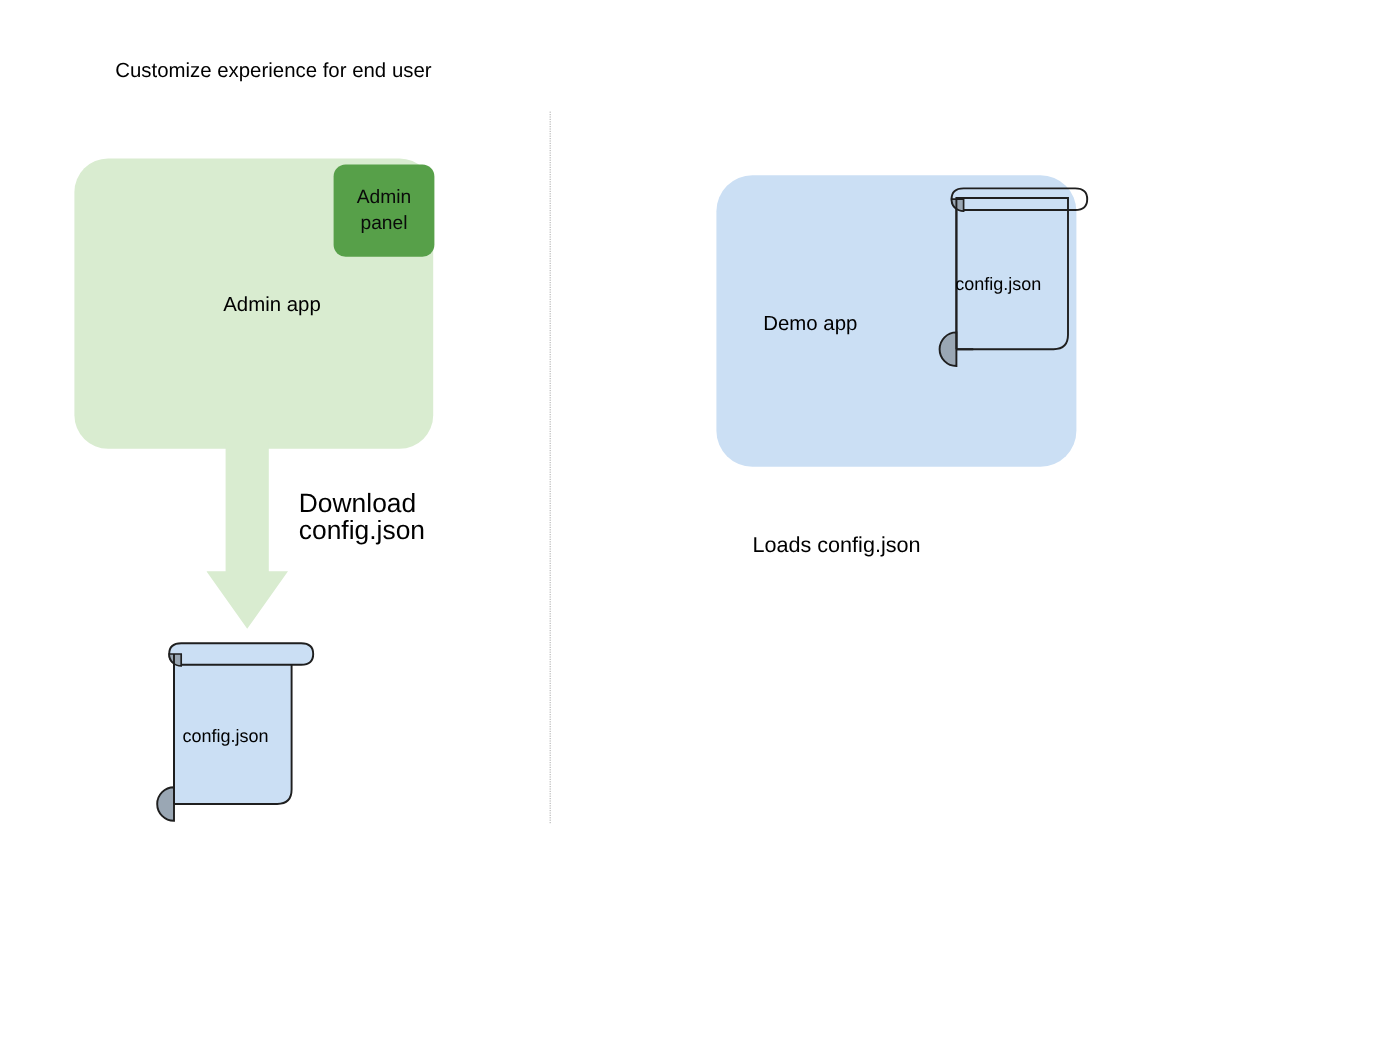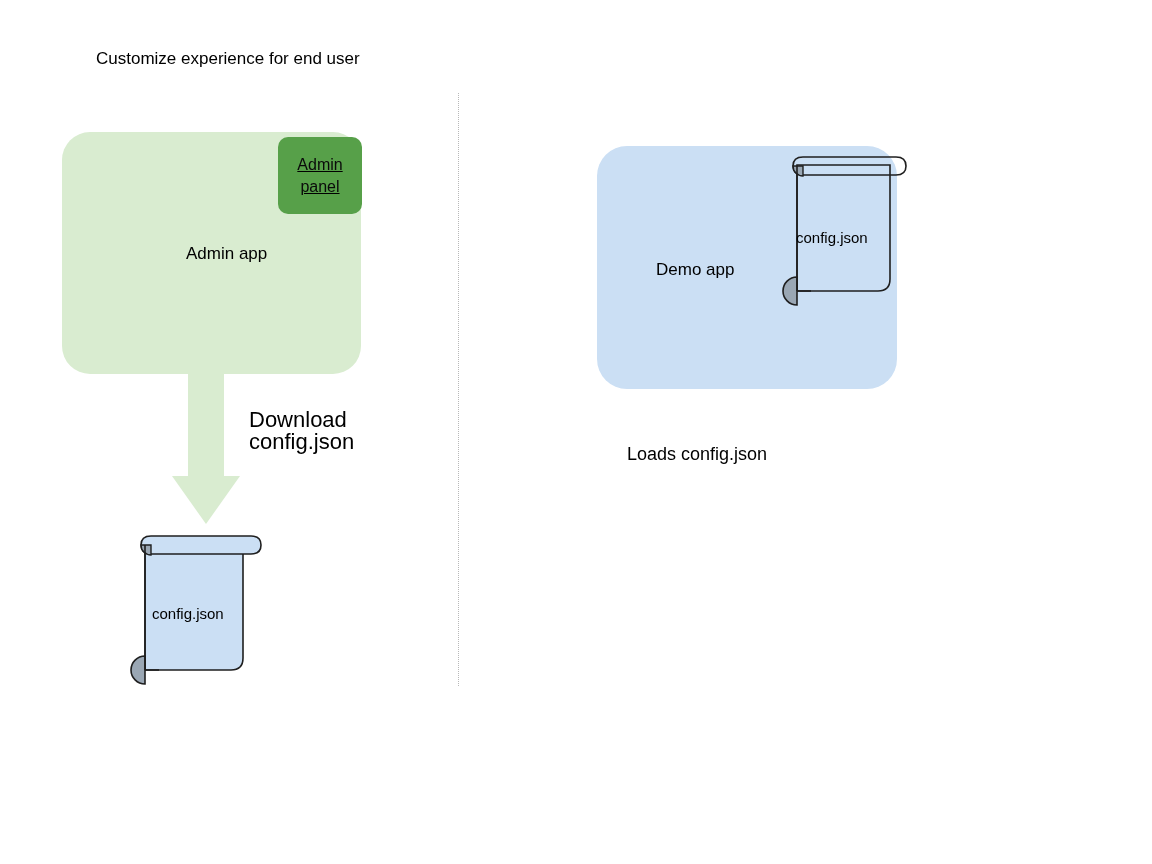--- a/index.html
+++ b/index.html
@@ -64,35 +64,34 @@
     border-radius: 30px;
   }
   .app-label {
     position: absolute;
     font-size: 17px;
     line-height: 20px;
     white-space: nowrap;
     color: #000000;
   }
   #admin-app-label { left: 166px; top: 244px; margin-left: 20px; }
-  #demo-app-label  { left: 656px; top: 260px; }
+  #demo-app-label  { left: 636px; top: 260px; }
 
   
   #admin-panel-box {
     position: absolute;
     left: 278px;
     top: 137px;
     width: 84px;
     height: 77px;
     background: #57a049;
     border-radius: 10px;
     display: flex;
     align-items: center;
     justify-content: center;
-    text-decoration: underline;
   }
   #admin-panel-label {
     font-size: 16px;
     line-height: 22px;
     text-align: center;
     color: #0a0a0a;
     white-space: pre-line;
   }
 
   

